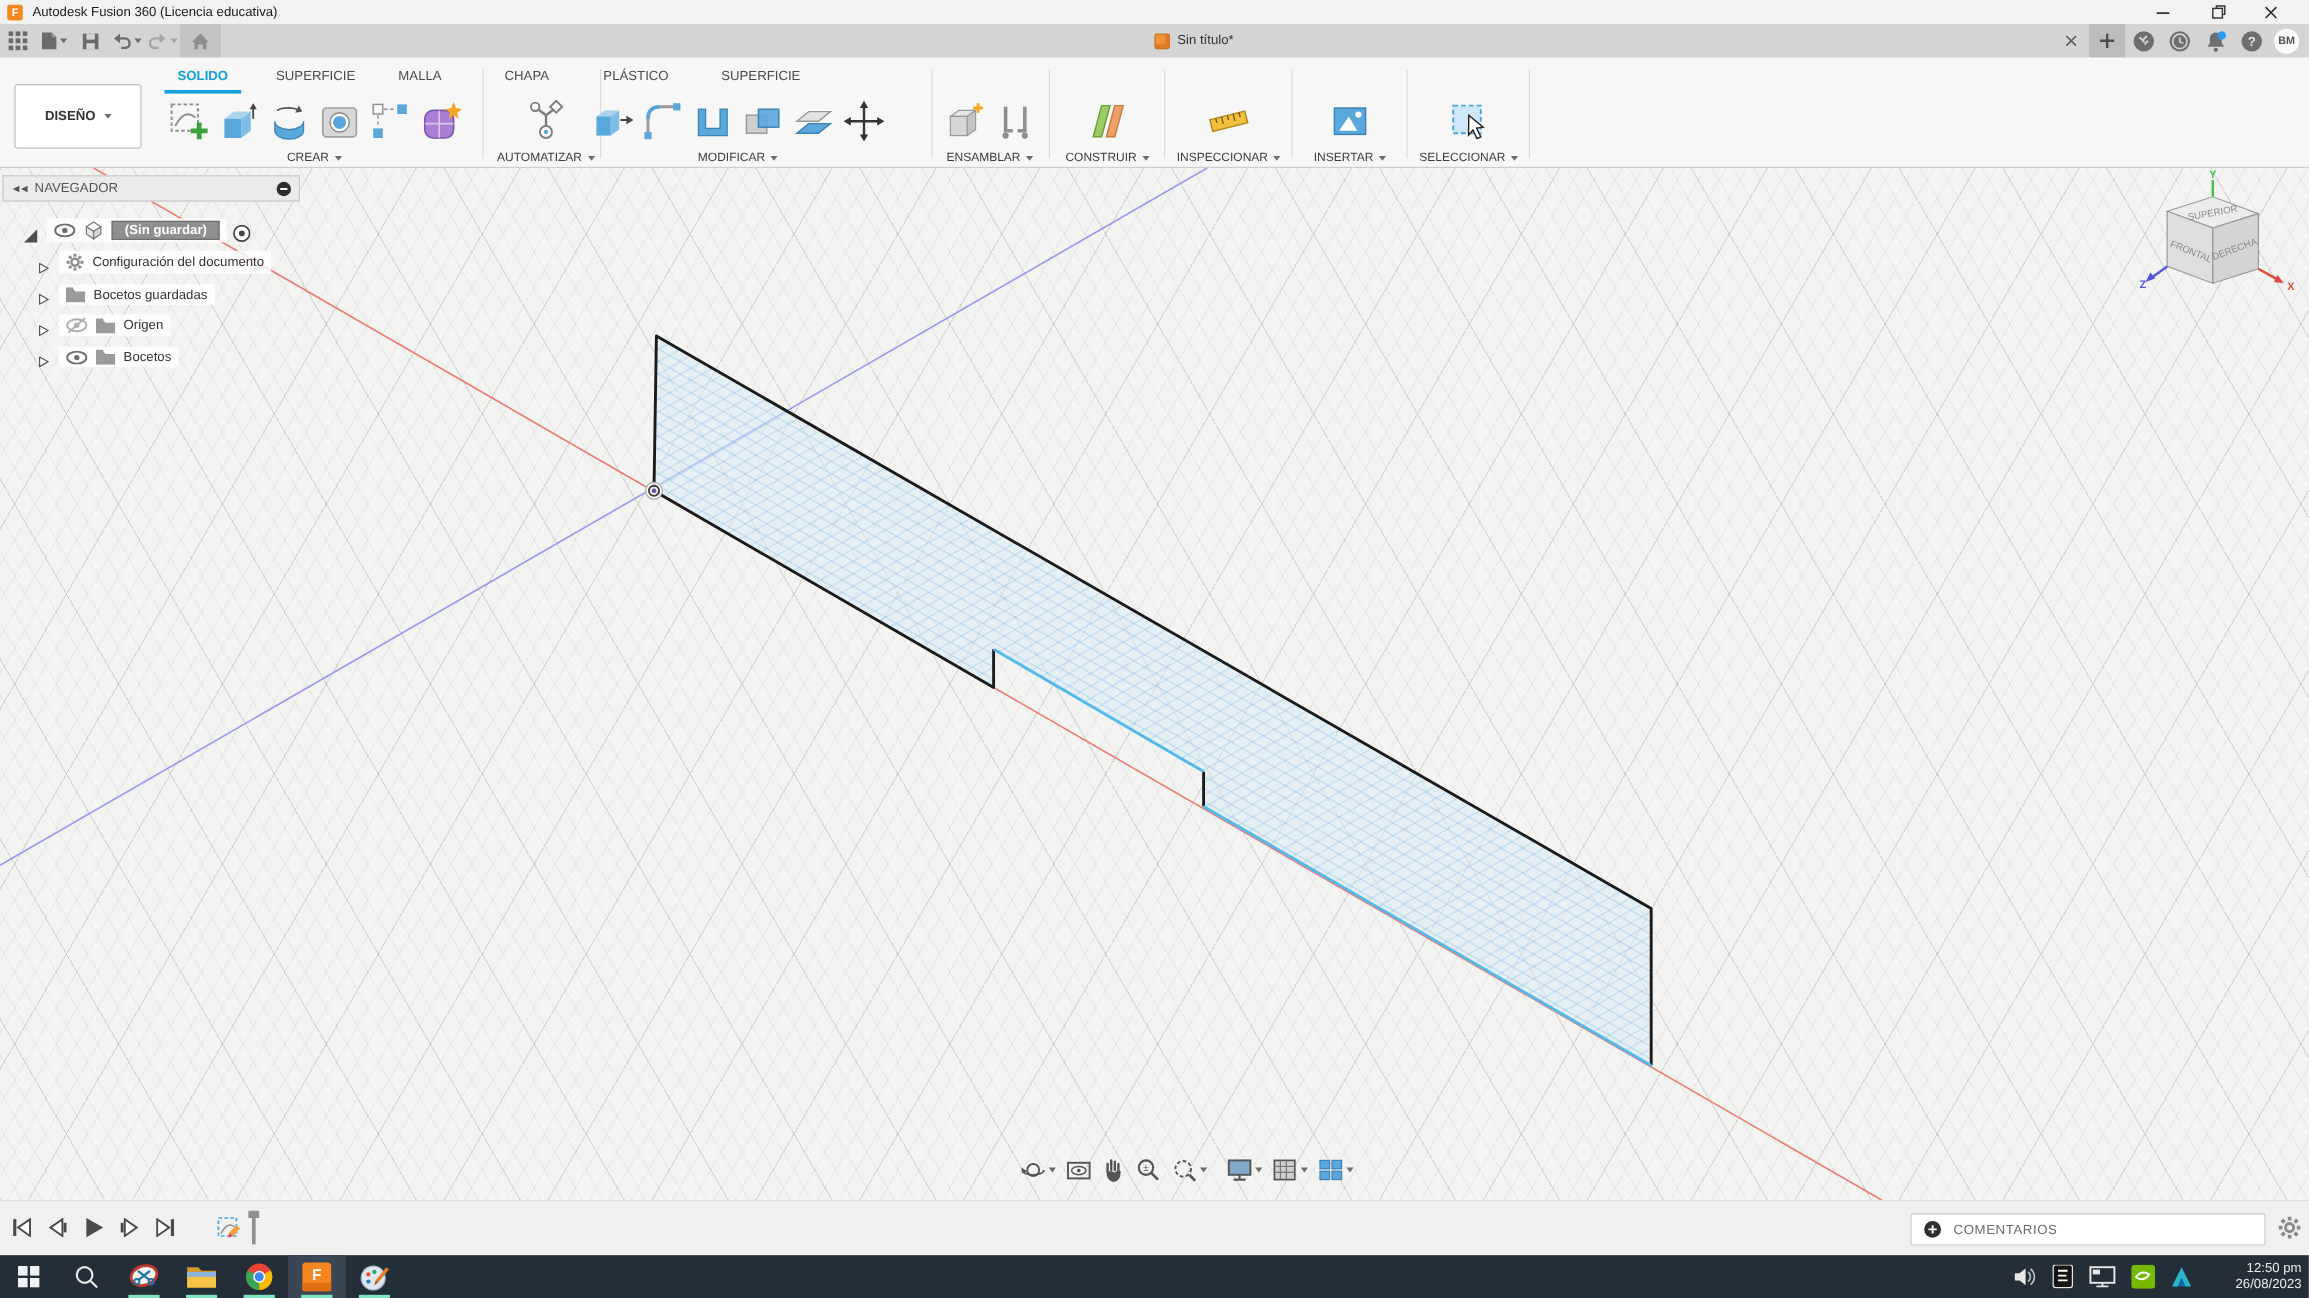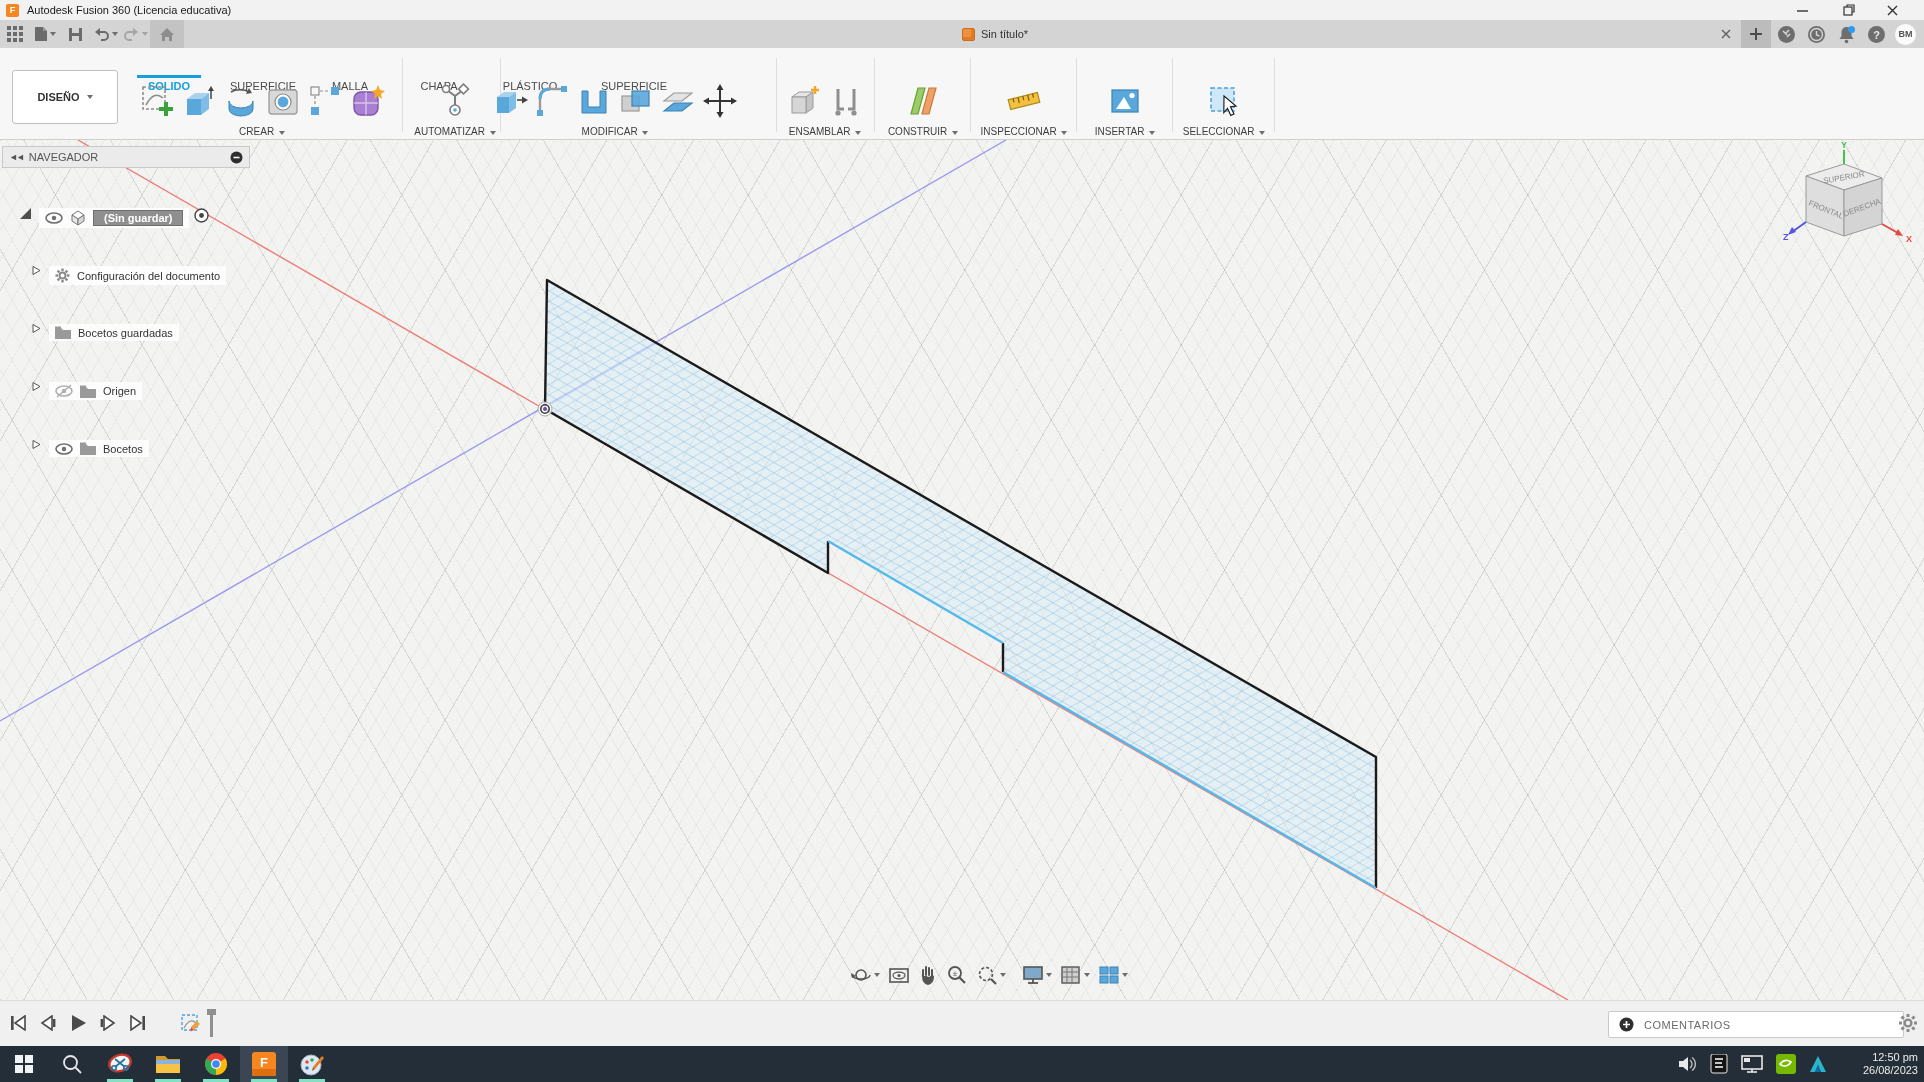--- a/index.html
+++ b/index.html
@@ -40,21 +40,21 @@
     margin:0 8px 0 4px; }
   .belldot { position:absolute; margin-left:10px; margin-top:-10px; width:7px; height:7px;
     border-radius:50%; background:#2b9af3; }
 
   
   #ribbon { position:absolute; left:0; top:48px; width:1924px; height:92px;
     background:#f7f7f7; border-bottom:1px solid #cfcfcf; }
   .design-btn { position:absolute; left:12px; top:22px; width:106px; height:54px;
     background:#fff; border:1px solid #c0c0c0; border-radius:3px; display:flex;
     align-items:center; justify-content:center; gap:5px; font-size:11px; font-weight:bold; color:#333; }
-  .rtab { position:absolute; top:10px; transform:translateX(-50%); font-size:11px; color:#4a4a4a;margin-top:22px; }
+  .rtab { position:absolute; top:10px; transform:translateX(-50%); font-size:11px; color:#4a4a4a; }
   .rtab.active { color:#14a0df; font-weight:bold; }
   .rtab-underline { position:absolute; top:27px; height:3px; background:#14a0df; }
   .rgroup { position:absolute; top:30px; }
   .gicons { display:flex; align-items:flex-end; justify-content:center; gap:2px; height:44px; }
   .gicon { width:40px; height:42px; display:flex; align-items:center; justify-content:center; }
   .glabel { margin-top:4px; text-align:center; font-size:10px; color:#3d3d3d; }
   .gdiv { position:absolute; top:10px; width:1px; height:74px; background:#ddd; }
 
   
   #canvas { position:absolute; left:0; top:140px; width:1924px; height:860px;
@@ -66,21 +66,21 @@
       repeating-linear-gradient(120deg, rgba(0,0,0,0.075) 0 1px, transparent 1px 75px); }
   #scene { position:absolute; left:0; top:0; }
 
   
   #navigator { position:absolute; left:2px; top:6px; width:248px; }
   .nav-header { height:22px; background:#ebebeb; border:1px solid #c9c9c9;
     display:flex; align-items:center; padding:0 6px; }
   .nav-header .ttl { font-size:11px; color:#555; margin-left:6px; flex:1; }
   .collapse-glyph { color:#555; font-size:9px; letter-spacing:-2px; }
   .nav-rows { padding-top:8px; }
-  .nav-row { height:26px; display:flex; align-items:flex-start;margin-top:32px; }
+  .nav-row { height:26px; display:flex; align-items:flex-end; }
   .chip { display:inline-flex; align-items:center; background:rgba(255,255,255,0.82);
     padding:2px 6px; gap:7px; }
   .rootchip-label { background:#8f8f8f; border:1px solid #6e6e6e; color:#fff; font-weight:bold;
     font-size:11px; padding:1px 10px; }
   .nav-label { font-size:11px; color:#333; }
   .tri-open { width:0; height:0; border-left:11px solid transparent; border-bottom:11px solid #4f4f4f; }
   .tri-closed { width:9px; height:9px; }
 
   
   #display-bar { position:absolute; left:848px; top:820px; height:30px;
@@ -89,21 +89,21 @@
 
   
   #statusbar { position:absolute; left:0; top:1000px; width:1924px; height:46px;
     background:#f0f0f0; border-top:1px solid #dcdcdc; }
   #timeline { position:absolute; left:8px; top:8px; display:flex; align-items:center; gap:10px; }
   .tlbtn { display:flex; align-items:center; justify-content:center; width:20px; height:24px; }
   .tl-feature { margin-left:22px; display:flex; align-items:flex-end; gap:8px; }
   .tl-marker { width:3px; height:28px; background:#8f8f8f; position:relative; }
   .tl-marker:before { content:""; position:absolute; left:-3px; top:0; width:9px; height:6px; background:#8f8f8f; }
   #comments { position:absolute; left:1592px; top:10px; width:296px; height:27px; background:#fff;
-    border:1px solid #c9c9c9; border-radius:2px; display:flex; align-items:center; padding:0 10px; gap:10px;margin-left:16px; }
+    border:1px solid #c9c9c9; border-radius:2px; display:flex; align-items:center; padding:0 10px; gap:10px; }
   #comments .clabel { font-size:11px; color:#6b6b6b; letter-spacing:0.5px; }
   #status-gear { position:absolute; left:1898px; top:12px; color:#8a8a8a; }
 
   
   #taskbar { position:absolute; left:0; top:1046px; width:1924px; height:36px;
     background:#232e38; display:flex; align-items:stretch; }
   .tcell { width:48px; display:flex; align-items:center; justify-content:center; position:relative; }
   .tcell.active { background:#3a4653; }
   .trun:after { content:""; position:absolute; bottom:0; left:11px; width:26px; height:3px; background:#7fe3c2; }
   .tray { position:absolute; right:96px; top:0; height:36px; display:flex; align-items:center; gap:12px; }

